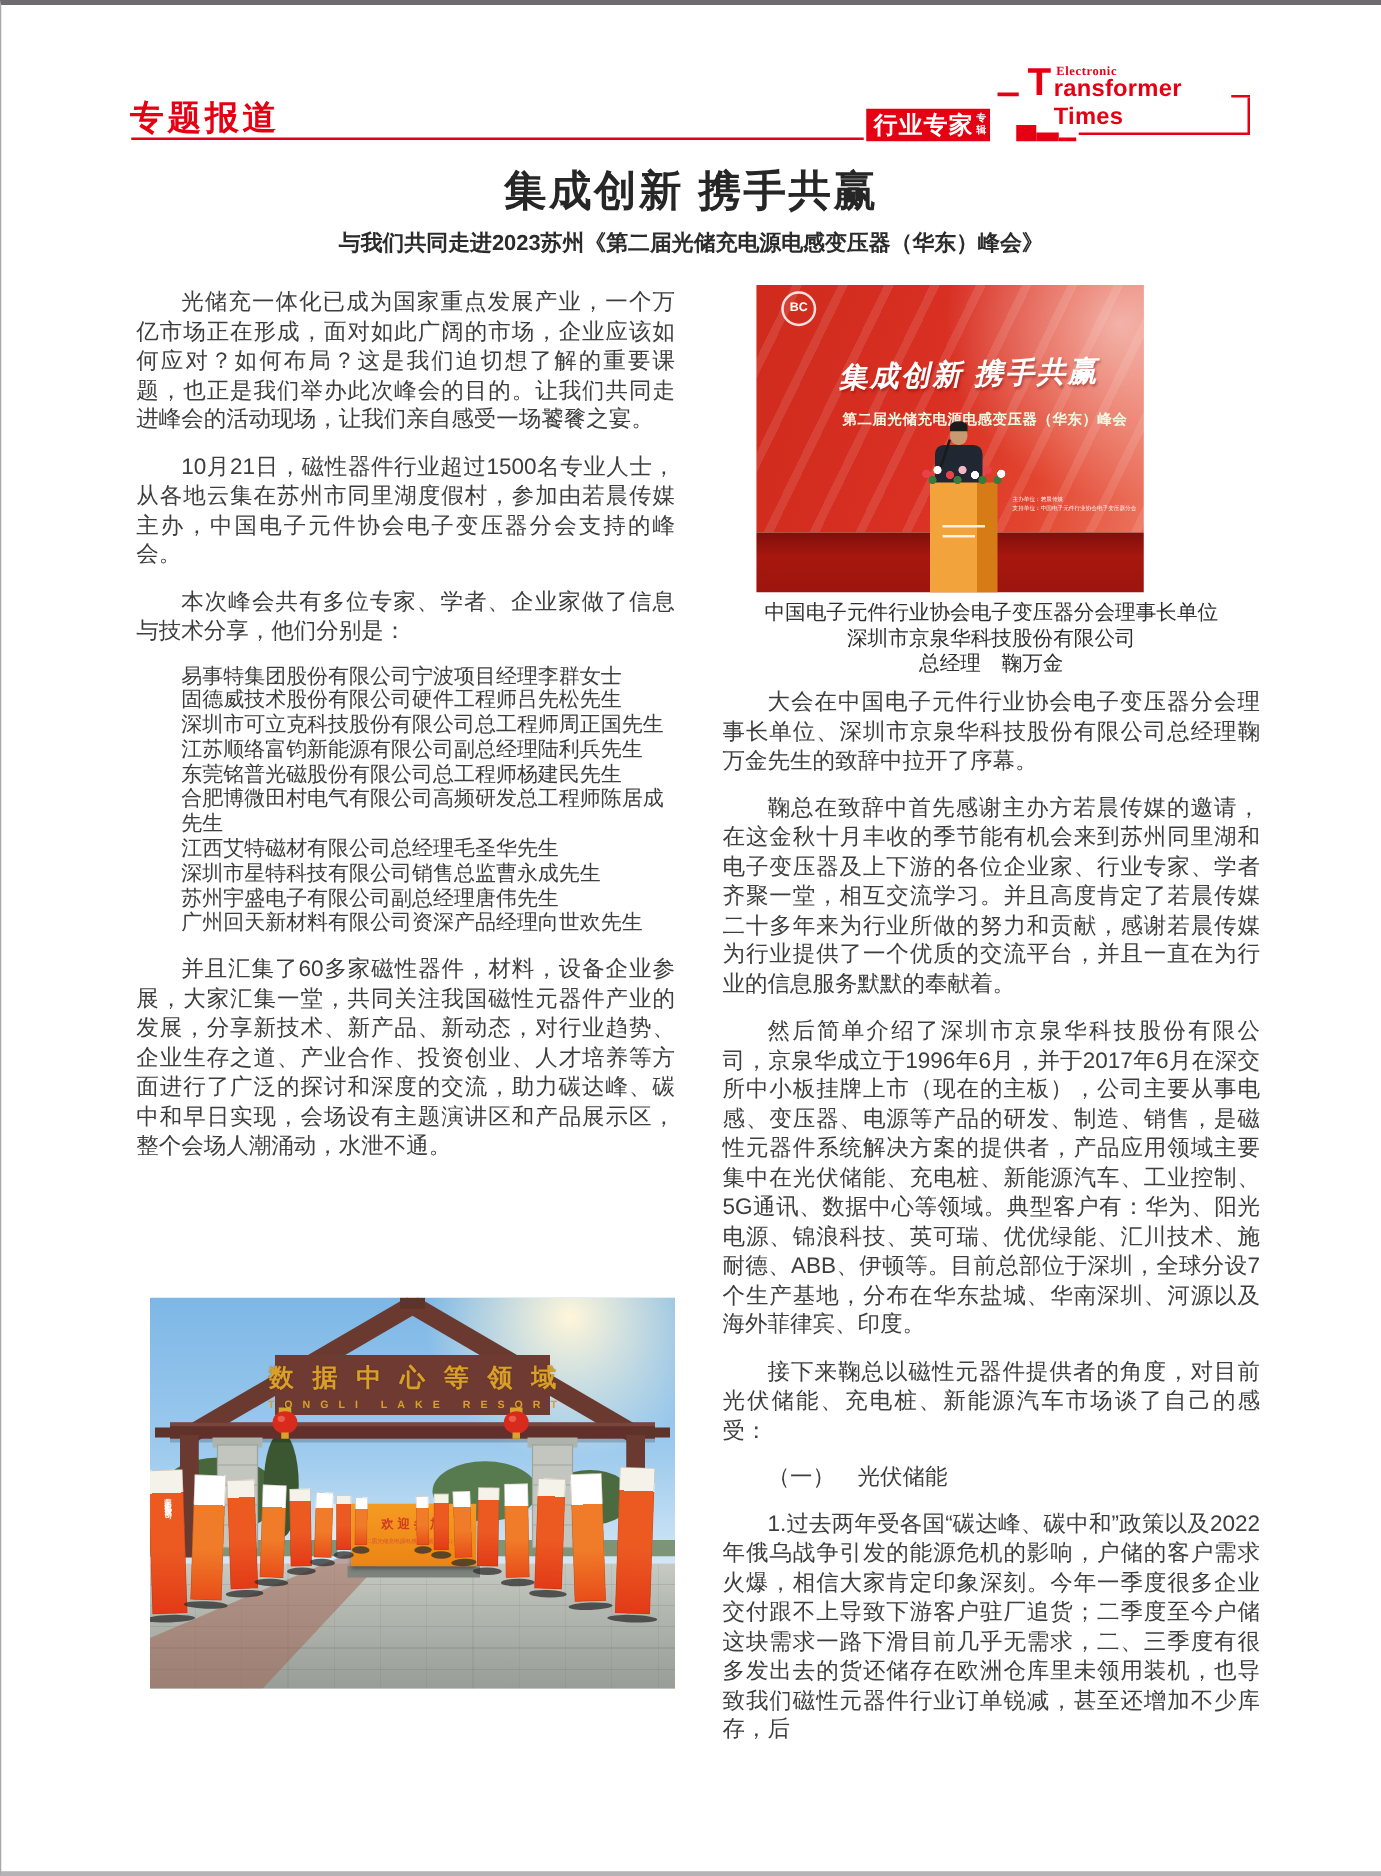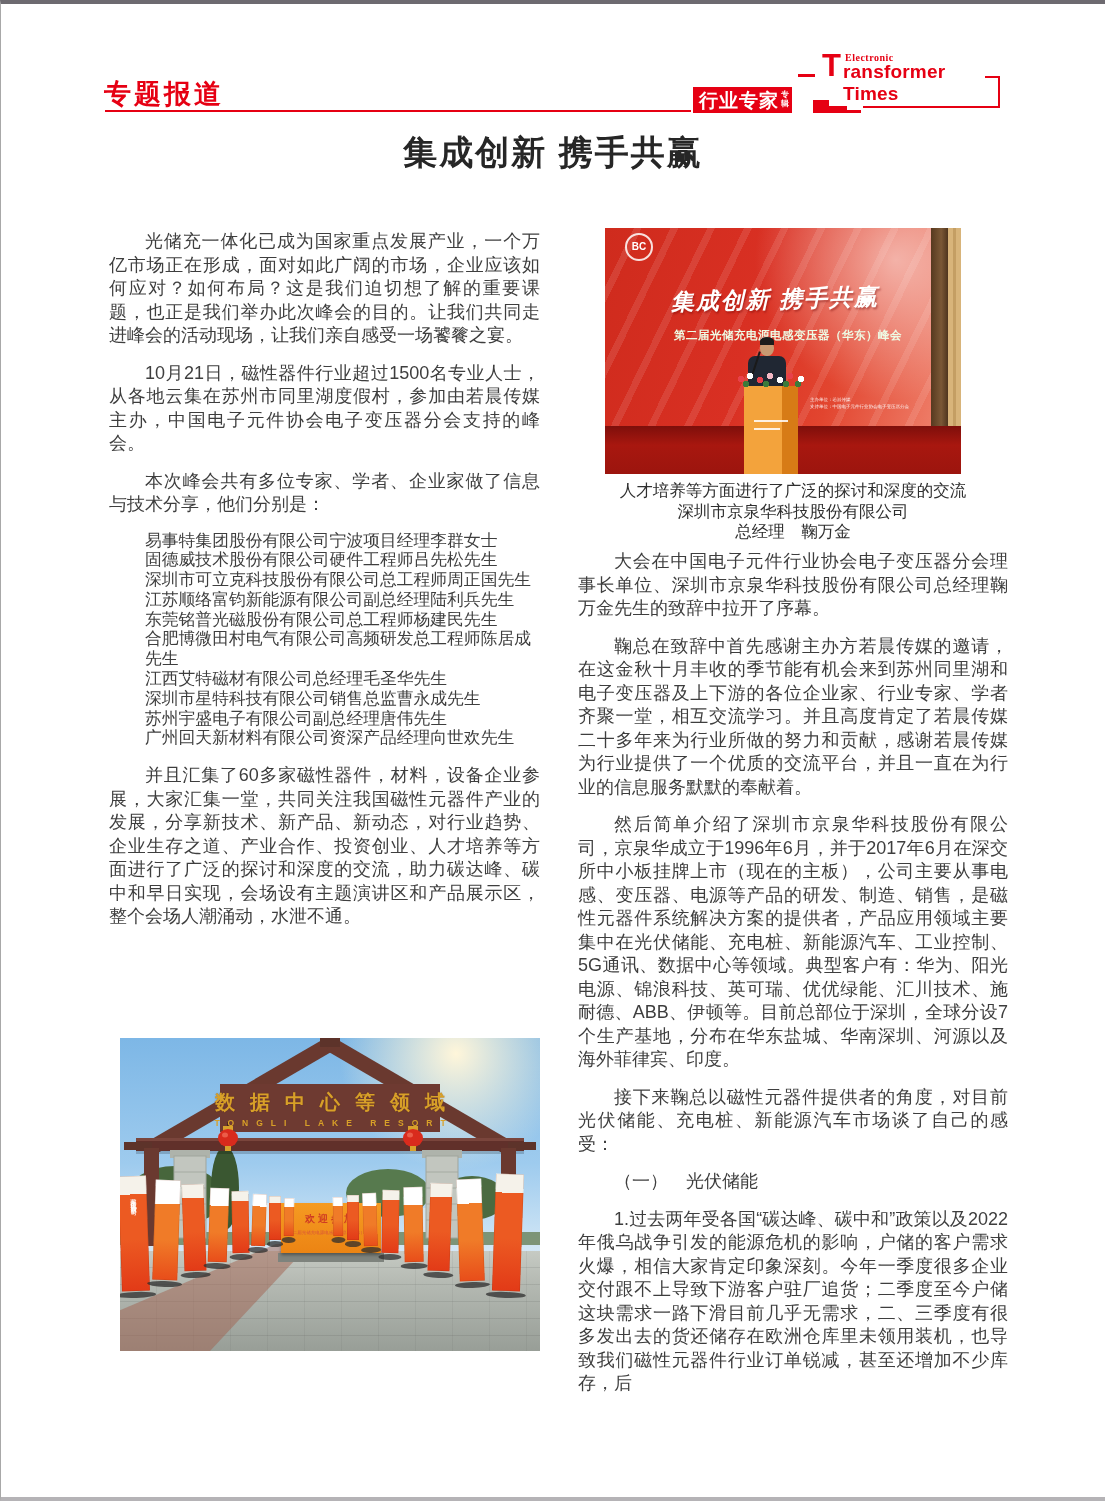--- a/index.html
+++ b/index.html
@@ -38,21 +38,21 @@
   .left-col{left:108px;top:226px;}
   .right-col{left:577px;top:546px;width:430px;}
   p.body{font-size:18px;line-height:23.5px;text-align:justify;text-indent:2em;color:#3e3e3e;margin:0 0 14px 0;}
   ul.speakers{list-style:none;margin:2px 0 16px 0;padding:0 0 0 36px;font-size:16.8px;line-height:19.8px;color:#3e3e3e;}
   .stage-caption{left:577px;top:476px;width:430px;text-align:center;font-size:16.5px;line-height:20.5px;color:#2f2f2f;}
 
   
   .photo{position:absolute;overflow:hidden;background:#fff;}
 
   
-  .stage-photo{left:604px;top:224px;width:356px;height:246px;}
+  .stage-photo{left:604px;top:224px;width:310px;height:246px;}
   .sp-backdrop{left:0;top:0;width:330px;height:198px;
      background:
        radial-gradient(circle at 88% 16%,rgba(255,255,255,.55),rgba(255,255,255,0) 42%),
        repeating-linear-gradient(116deg,rgba(255,255,255,0) 0 26px,rgba(255,255,255,.10) 26px 33px),
        linear-gradient(105deg,#cf2b1d 0%,#d93023 45%,#e2452f 70%,#ee7d68 100%);}
   .sp-logo{left:20px;top:5px;width:24px;height:24px;border:2px solid rgba(255,255,255,.85);border-radius:50%;
      color:#fff;font-size:10px;font-weight:700;text-align:center;line-height:24px;}
   .sp-title{left:28px;top:56px;width:284px;text-align:center;font-size:23px;font-weight:700;font-style:italic;
      color:#fff;letter-spacing:2px;transform:rotate(-1.5deg);text-shadow:1px 2px 2px rgba(110,0,0,.4);}
   .sp-sub{left:52px;top:100px;width:262px;text-align:center;font-size:11.5px;font-weight:700;color:#eefbe4;letter-spacing:.5px;}
@@ -128,20 +128,21 @@
   <div class="abs logo-dash"></div>
   <div class="abs logo-bracket-v"></div>
   <div class="abs logo-bracket-h"></div>
   <div class="abs logo">
     <span class="big-t">T</span>
     <span class="small">Electronic</span>
     <span class="main">ransformer Times</span>
   </div>
 
   <div class="abs art-title">集成创新 携手共赢</div>
+  <div class="abs art-subtitle">与我们共同走进2023苏州《第二届光储充电源电感变压器（华东）峰会》</div>
 
   <div class="coltext left-col">
     <p class="body">光储充一体化已成为国家重点发展产业，一个万亿市场正在形成，面对如此广阔的市场，企业应该如何应对？如何布局？这是我们迫切想了解的重要课题，也正是我们举办此次峰会的目的。让我们共同走进峰会的活动现场，让我们亲自感受一场饕餮之宴。</p>
     <p class="body">10月21日，磁性器件行业超过1500名专业人士，从各地云集在苏州市同里湖度假村，参加由若晨传媒主办，中国电子元件协会电子变压器分会支持的峰会。</p>
     <p class="body">本次峰会共有多位专家、学者、企业家做了信息与技术分享，他们分别是：</p>
     <ul class="speakers">
       <li>易事特集团股份有限公司宁波项目经理李群女士</li>
       <li>固德威技术股份有限公司硬件工程师吕先松先生</li>
       <li>深圳市可立克科技股份有限公司总工程师周正国先生</li>
       <li>江苏顺络富钧新能源有限公司副总经理陆利兵先生</li>
@@ -237,21 +238,21 @@
     <div class="abs sp-mic"></div>
     <div class="abs sp-floor"></div>
     <div class="abs sp-podium">
       <div class="sp-podium-line" style="top:34px;"></div>
       <div class="sp-podium-line" style="top:42px;width:26px;"></div>
     </div>
     <div class="abs sp-flowers"></div>
   </div>
 
   <div class="abs stage-caption">
-    <div>人才培养等方面进行了广泛的探讨和深度的交流</div>
+    <div>中国电子元件行业协会电子变压器分会理事长单位</div>
     <div>深圳市京泉华科技股份有限公司</div>
     <div>总经理　鞠万金</div>
   </div>
 
   <div class="coltext right-col">
     <p class="body">大会在中国电子元件行业协会电子变压器分会理事长单位、深圳市京泉华科技股份有限公司总经理鞠万金先生的致辞中拉开了序幕。</p>
     <p class="body">鞠总在致辞中首先感谢主办方若晨传媒的邀请，在这金秋十月丰收的季节能有机会来到苏州同里湖和电子变压器及上下游的各位企业家、行业专家、学者齐聚一堂，相互交流学习。并且高度肯定了若晨传媒二十多年来为行业所做的努力和贡献，感谢若晨传媒为行业提供了一个优质的交流平台，并且一直在为行业的信息服务默默的奉献着。</p>
     <p class="body">然后简单介绍了深圳市京泉华科技股份有限公司，京泉华成立于1996年6月，并于2017年6月在深交所中小板挂牌上市（现在的主板），公司主要从事电感、变压器、电源等产品的研发、制造、销售，是磁性元器件系统解决方案的提供者，产品应用领域主要集中在光伏储能、充电桩、新能源汽车、工业控制、5G通讯、数据中心等领域。典型客户有：华为、阳光电源、锦浪科技、英可瑞、优优绿能、汇川技术、施耐德、ABB、伊顿等。目前总部位于深圳，全球分设7个生产基地，分布在华东盐城、华南深圳、河源以及海外菲律宾、印度。</p>
     <p class="body">接下来鞠总以磁性元器件提供者的角度，对目前光伏储能、充电桩、新能源汽车市场谈了自己的感受：</p>
     <p class="body">（一）　光伏储能</p>

